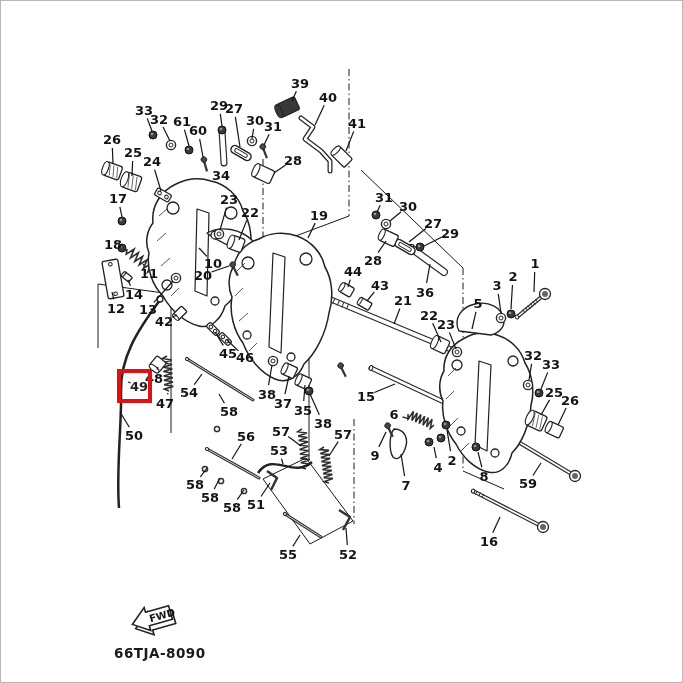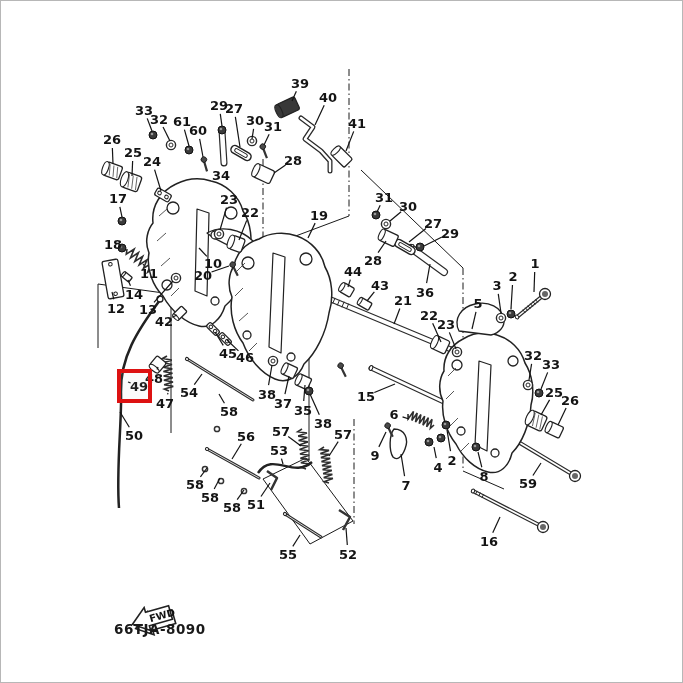--- a/index.html
+++ b/index.html
@@ -531,14 +531,14 @@
       </g>
     <g transform="translate(150,616) rotate(-16)">
       <path d="M -20,2 L -4,-11 L -4,-6 L 20,-6 L 20,8 L -4,8 L -4,13 Z" transform="translate(2,5)" fill="none" stroke="#222" stroke-width="1.6"></path>
       <path d="M -20,2 L -4,-11 L -4,-6 L 20,-6 L 20,8 L -4,8 L -4,13 Z" fill="#fff" stroke="#222" stroke-width="1.6"></path>
       <text x="-2" y="5" font-size="10" font-weight="bold" fill="#111" style="font-family:'DejaVu Sans',sans-serif">FWD</text>
     </g>
   </svg>
 
   <div id="highlight-box-49" style="left: 116px; top: 368px; width: 27px; height: 26px; border-color: rgb(221, 18, 18);"></div>
 
-  <div id="footer-code" style="left:113px;top:620px;">66TJA-8090</div>
+  <div id="footer-code" style="left:113px;top:644px;">66TJA-8090</div>
 </div>
 
 </body></html>

